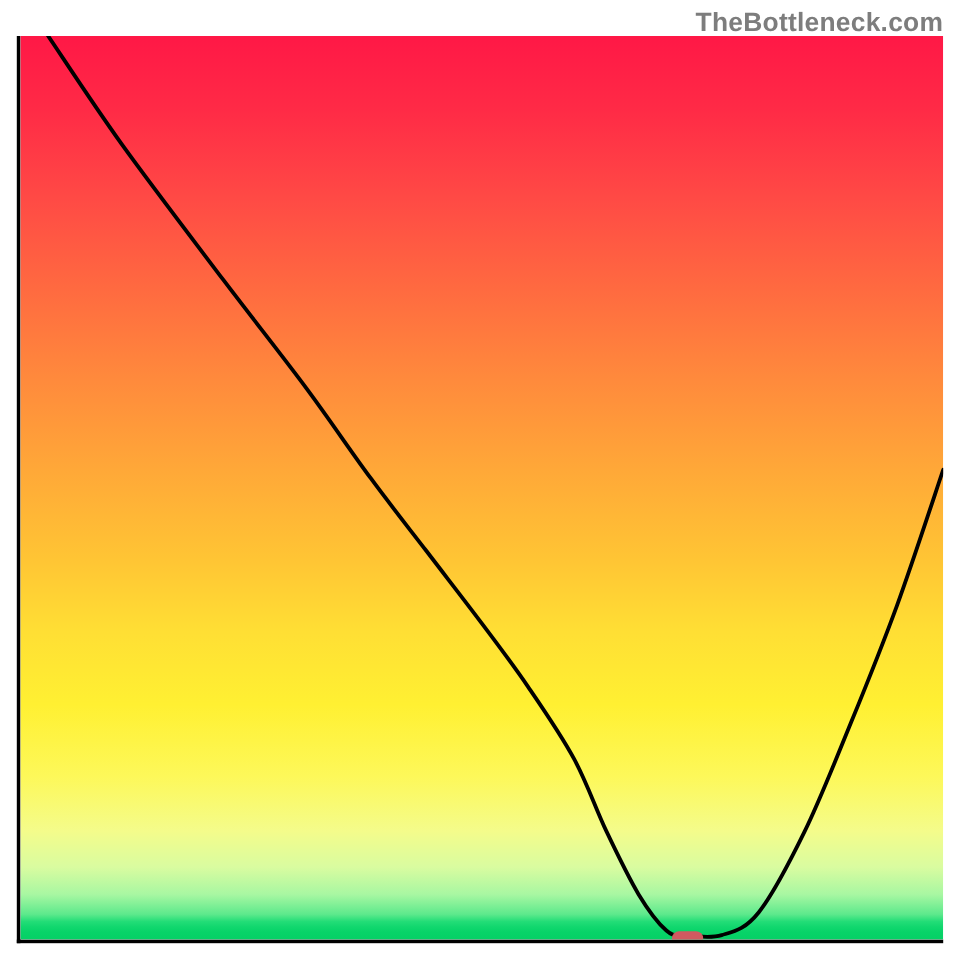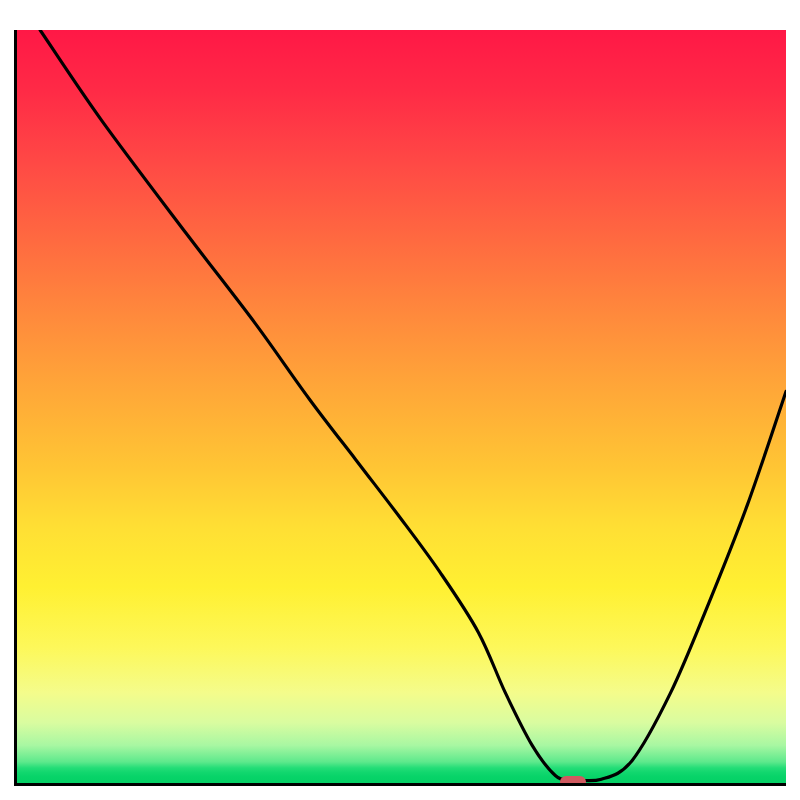--- a/index.html
+++ b/index.html
@@ -77,20 +77,21 @@
     background: #d05a60;
     transform: translate(-50%, -50%);
     z-index: 5;
   }
 </style>
 </head>
 <body>
 
 <div class="container">
 
+  <div class="watermark">TheBottleneck.com</div>
 
   <div class="plot">
     <div class="gradient"></div>
 
     <svg class="curve" viewBox="0 0 772 756" preserveAspectRatio="none">
       <path id="curve-path" d="M 23.2 0.0 C 33.5 15.1, 60.5 56.7, 84.9 90.7 C 109.4 124.7, 144.1 170.1, 169.8 204.1 C 195.6 238.1, 218.7 267.1, 239.3 294.8 C 259.9 322.6, 276.6 347.8, 293.4 370.4 C 310.1 393.1, 324.2 410.8, 339.7 430.9 C 355.1 451.1, 371.8 472.5, 386.0 491.4 C 400.2 510.3, 411.7 525.4, 424.6 544.3 C 437.5 563.2, 452.3 584.6, 463.2 604.8 C 474.1 625.0, 481.2 646.4, 490.2 665.3 C 499.2 684.2, 508.9 704.3, 517.2 718.2 C 525.6 732.1, 534.0 742.8, 540.4 748.4 C 546.8 754.1, 548.1 751.6, 555.8 752.2 C 563.6 752.9, 576.4 755.4, 586.7 752.2 C 597.0 749.1, 606.0 747.8, 617.6 733.3 C 629.2 718.8, 643.3 691.7, 656.2 665.3 C 669.1 638.8, 681.9 606.1, 694.8 574.6 C 707.7 543.1, 720.5 511.6, 733.4 476.3 C 746.3 441.0, 765.6 381.8, 772.0 362.9" style="stroke: rgb(0, 0, 0);"></path>
     </svg>
 
     <div class="marker" id="marker" style="left: 555.84px; top: 752.22px; background: rgb(208, 90, 96);"></div>
   </div>

